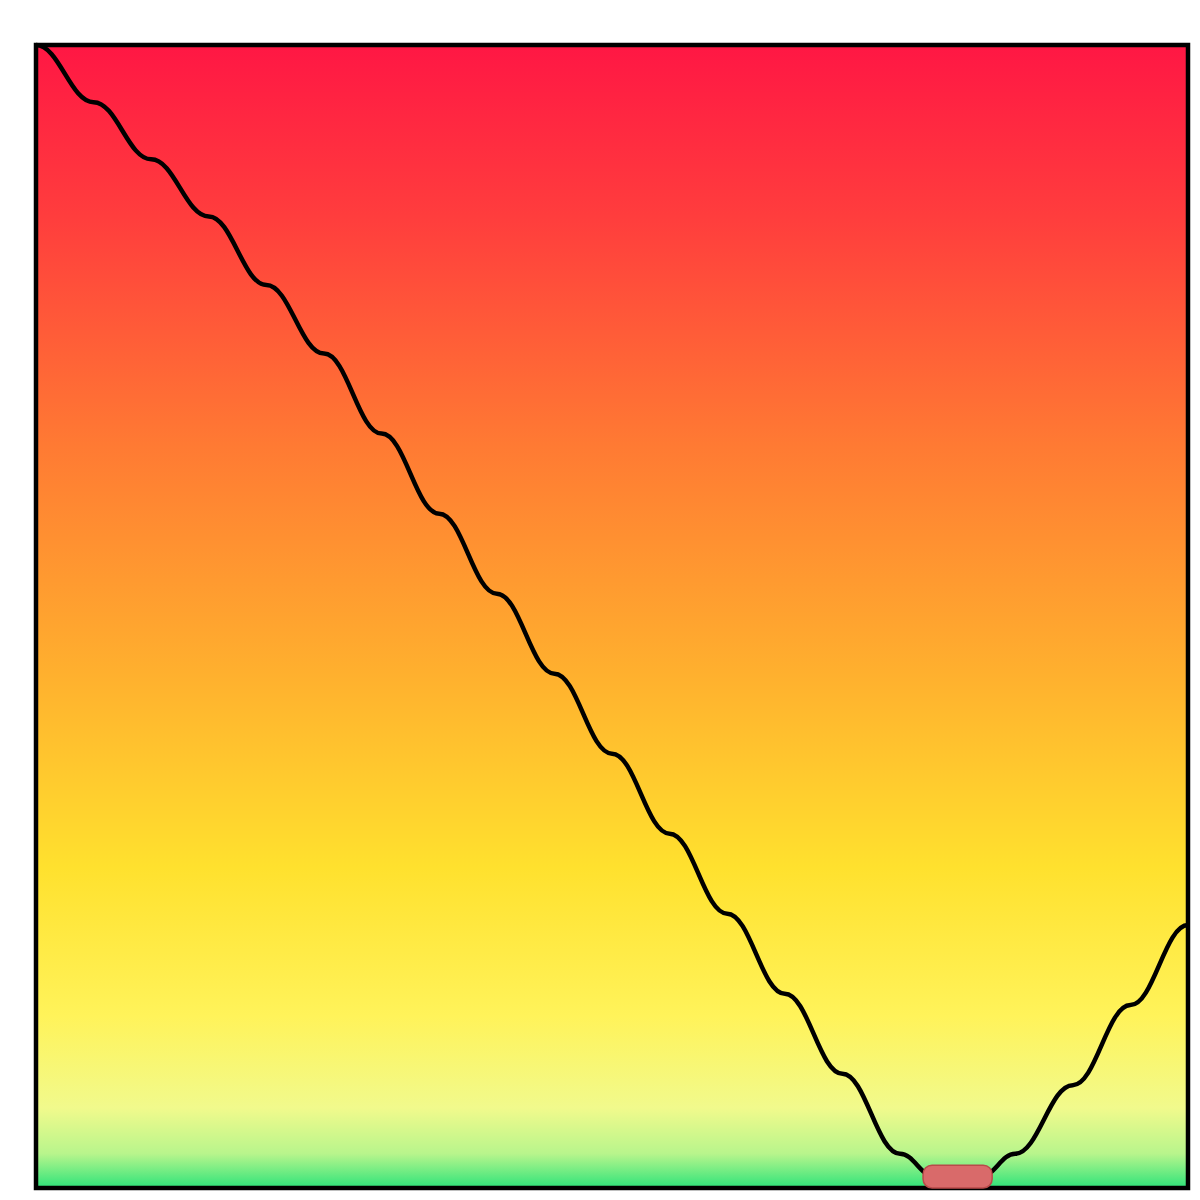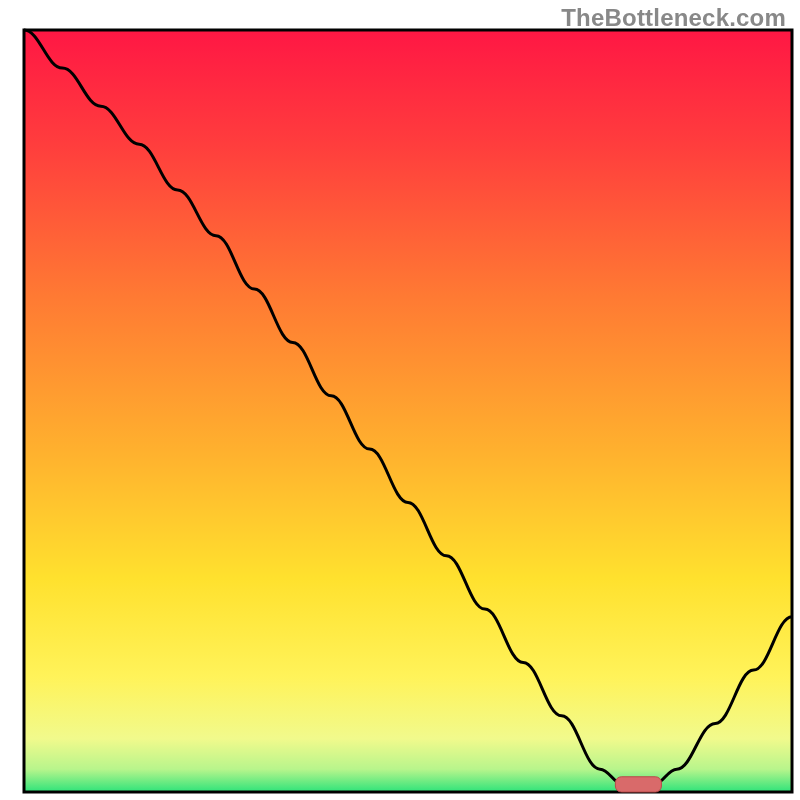--- a/index.html
+++ b/index.html
@@ -15,21 +15,20 @@
     color: #888;
     letter-spacing: 0.2px;
     user-select: none;
   }
   svg { display: block; }
 </style>
 </head>
 <body>
 
 <div class="wrap">
-  <div class="watermark">TheBottleneck.com</div>
 
   <svg id="chart-svg" width="800" height="800" viewBox="0 0 800 800">
     <defs>
       <linearGradient id="heat" x1="0" y1="0" x2="0" y2="1">
           <stop offset="0.0%" stop-color="#ff1744"></stop>
           <stop offset="15.0%" stop-color="#ff3d3d"></stop>
           <stop offset="35.0%" stop-color="#ff7a33"></stop>
           <stop offset="55.0%" stop-color="#ffb02e"></stop>
           <stop offset="72.0%" stop-color="#ffe12e"></stop>
           <stop offset="85.0%" stop-color="#fff35a"></stop>

